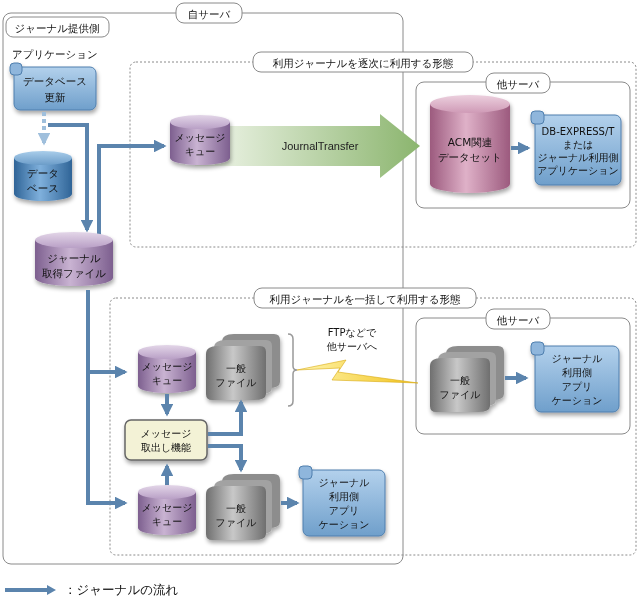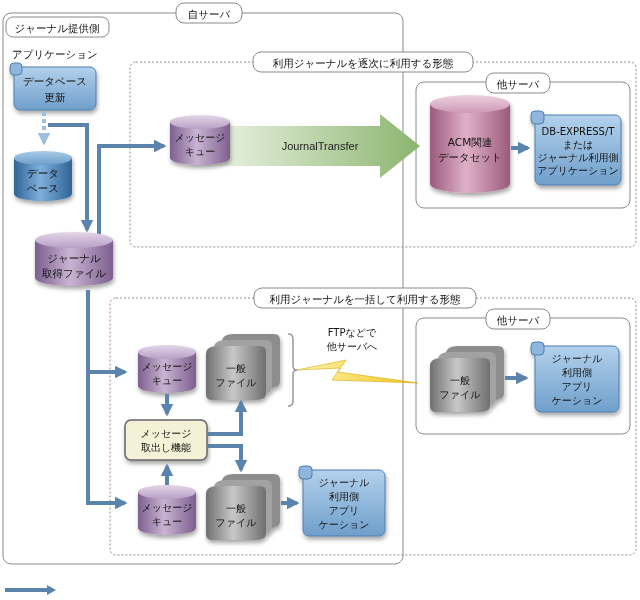--- a/index.html
+++ b/index.html
@@ -253,13 +253,14 @@
   <text class="lbl-sm" x="577" y="376" text-anchor="middle">利用側</text>
   <text class="lbl-sm" x="577" y="390" text-anchor="middle">アプリ</text>
   <text class="lbl-sm" x="577" y="404" text-anchor="middle">ケーション</text>
 </svg>
 
 <div class="legend">
   <svg width="54" height="12">
     <line x1="1" y1="6" x2="44" y2="6" stroke="#5b84ad" stroke-width="4"></line>
     <path d="M43,1 L52,6 L43,11 z" fill="#5b84ad"></path>
   </svg>
+  <span class="legend-text">：ジャーナルの流れ</span>
 </div>
 
 </body></html>

